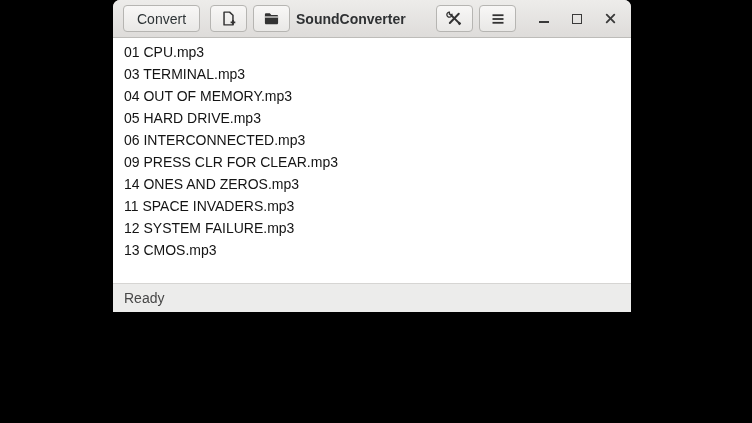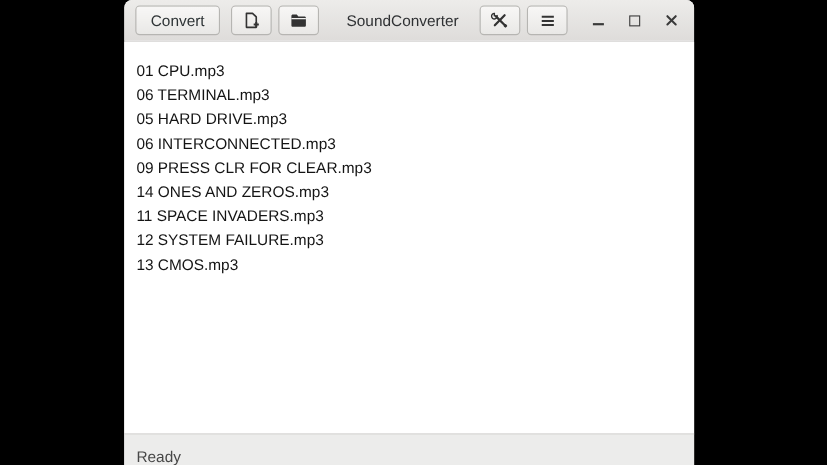--- a/index.html
+++ b/index.html
@@ -2,21 +2,21 @@
 <html><head>
 <meta charset="utf-8">
 <style>
   html,body { margin:0; padding:0; }
   body {
     width:752px; height:423px; overflow:hidden; position:relative;
     background:#000000;
     font-family:"Liberation Sans", sans-serif;
   }
   .window {
-    position:absolute; left:113px; top:0; width:518px; height:423px;
+    position:absolute; left:113px; top:0; width:518px; height:312px;
     background:#ffffff; border-radius:7px 7px 0 0;
     display:flex; flex-direction:column;
     box-shadow:0 1px 4px rgba(0,0,0,.6);
   }
   
   .headerbar {
     height:38px; flex:0 0 38px;
     background:linear-gradient(to bottom,#edecea,#dedcda);
     border-bottom:1px solid #bdbcb9;
     border-radius:7px 7px 0 0;
@@ -28,44 +28,44 @@
     background:linear-gradient(to bottom,#f8f7f6,#e9e8e6);
     border:1px solid #b6b5b2; border-radius:4px;
     color:#2e3436; font-size:14px; font-family:"Liberation Sans",sans-serif;
     display:flex; align-items:center; justify-content:center;
     padding:0; cursor:default;
   }
   .btn.textbtn { padding:0 13px; margin-right:10px; }
   .btn.iconbtn { width:37px; margin-right:6px; }
   .icon { display:flex; align-items:center; justify-content:center; }
   .title {
-    flex:1; text-align:center;
-    font-weight:normal; font-size:14px; color:#2f3133;
+    flex:1; 
+    font-weight:bold; font-size:14px; color:#2f3133;
     white-space:nowrap; overflow:hidden;
   }
   .rightgroup { display:flex; align-items:center; }
   .winctrl {
     width:22px; height:26px; margin-left:11px;
     display:flex; align-items:center; justify-content:center;
   }
   .minbar { width:10px; height:2px; background:#3a3a3a; margin-top:7px; }
   .maxbox { width:8px; height:8px; border:1.5px solid #3a3a3a; box-sizing:content-box; }
   
   .filelist {
-    flex:1 1 auto; background:#ffffff; overflow:hidden; padding-top:15px;
+    flex:1 1 auto; background:#ffffff; overflow:hidden; padding-top:3px;
   }
   .row {
     height:22px; line-height:22px; padding-left:11px;
     font-size:14px; color:#141414; white-space:nowrap;
   }
   
   .statusbar {
     flex:0 0 29px; height:29px; box-sizing:border-box;
     background:#ececeb; border-top:1px solid #d6d5d3;
-    display:flex; align-items:flex-end; padding:0 11px;
+    display:flex; align-items:center; padding:0 11px;
     font-size:14px; color:#474747;
   }
 </style>
 </head>
 <body>
 
 <div class="window">
 
   <div class="headerbar">
 
@@ -133,21 +133,22 @@
             <line x1="9.5" y1="2.5" x2="2.5" y2="9.5"></line>
           </g>
         </svg>
       </div>
 
     </div>
   </div>
 
   <div class="filelist">
       <div class="row">01 CPU.mp3</div>
-      <div class="row">06 TERMINAL.mp3</div>
+      <div class="row">03 TERMINAL.mp3</div>
+      <div class="row">04 OUT OF MEMORY.mp3</div>
       <div class="row">05 HARD DRIVE.mp3</div>
       <div class="row">06 INTERCONNECTED.mp3</div>
       <div class="row">09 PRESS CLR FOR CLEAR.mp3</div>
       <div class="row">14 ONES AND ZEROS.mp3</div>
       <div class="row">11 SPACE INVADERS.mp3</div>
       <div class="row">12 SYSTEM FAILURE.mp3</div>
       <div class="row">13 CMOS.mp3</div>
     </div>
 
   <div class="statusbar">

